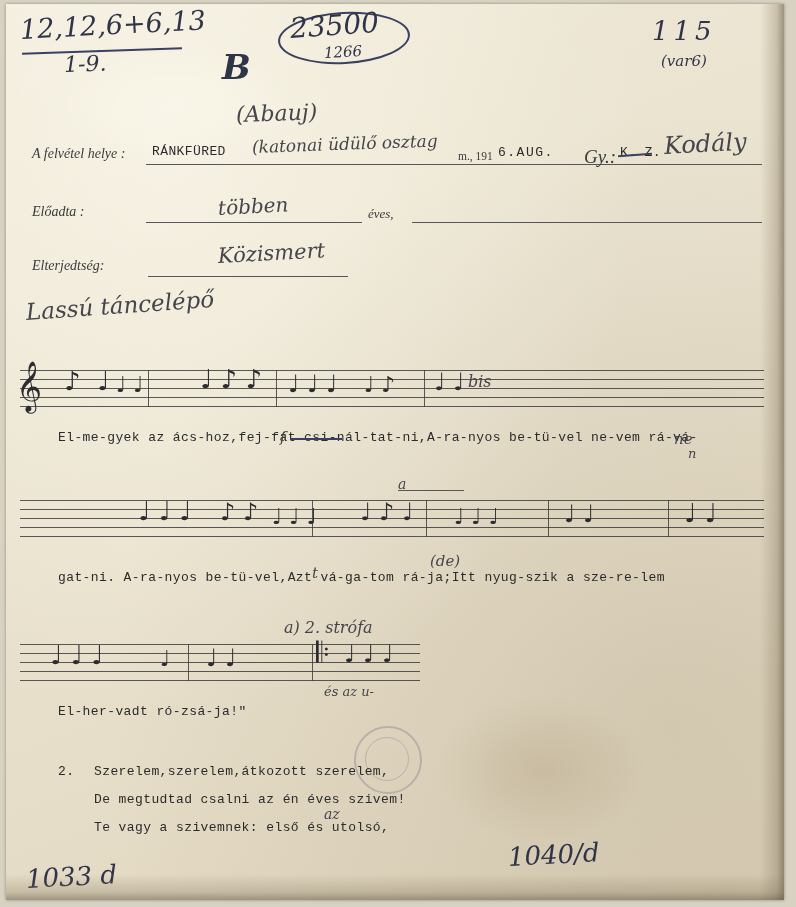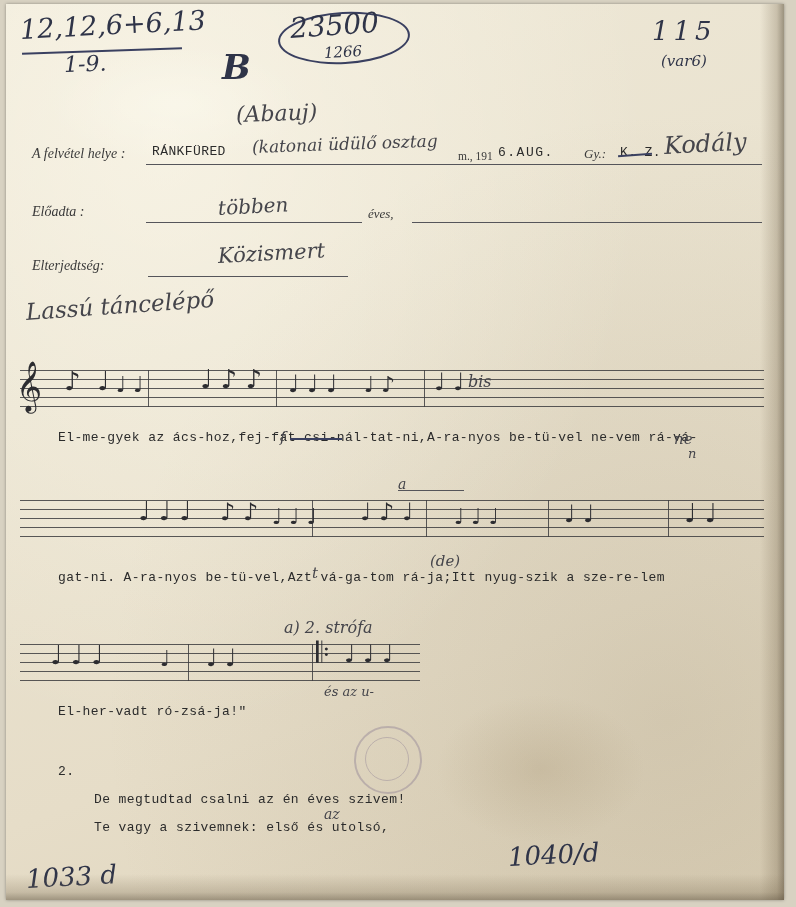--- a/index.html
+++ b/index.html
@@ -171,21 +171,21 @@
     <div class="hand hand-ink" style="left:655px; top:48px; font-size:15px;">(var6)</div>
 
     <div class="hand hand-pencil" style="left:230px; top:98px; font-size:22px; transform:rotate(-2deg);">(Abauj)</div>
 
     <div class="printed" style="left:26px; top:142px;">A felvétel helye :</div>
     <div class="rule-solid" style="left:140px; top:160px; width:616px;"></div>
     <div class="typed" style="left:146px; top:140px; font-size:13px;text-align:center;">RÁNKFÜRED</div>
     <div class="hand hand-pencil" style="left:246px; top:133px; font-size:17px; transform:rotate(-2deg);">(katonai üdülő osztag</div>
     <div class="printed-small" style="left:452px; top:146px; ">m., 191</div>
     <div class="typed" style="left:492px; top:141px; font-size:13px; letter-spacing:1.5px;">6.AUG.</div>
-    <div class="printed" style="left:578px; top:142px; font-size:13px;">Gy.:</div>
+    <div class="printed" style="left:578px; top:142px; font-size:19px;">Gy.:</div>
     <div class="typed" style="left:614px; top:141px; font-size:13px;">K. Z.</div>
     <div class="strike" style="left:612px; top:150px; width:34px; transform:rotate(-4deg);"></div>
     <div class="hand hand-pencil" style="left:658px; top:128px; font-size:24px; transform:rotate(-3deg);">Kodály</div>
 
     <div class="printed" style="left:26px; top:200px;">Előadta :</div>
     <div class="rule-solid" style="left:140px; top:218px; width:216px;"></div>
     <div class="hand hand-pencil" style="left:212px; top:192px; font-size:20px; transform:rotate(-3deg);">többen</div>
     <div class="printed" style="left:362px; top:202px; font-size:13px;">éves,</div>
     <div class="rule-solid" style="left:406px; top:218px; width:350px;"></div>
 
@@ -259,20 +259,21 @@
     </div>
     <div class="hand hand-pencil" style="left:278px; top:614px; font-size:16px;">a) 2. strófa</div>
     <div class="hand hand-pencil" style="left:318px; top:680px; font-size:13px;">és az u-</div>
     <div class="typed" style="left:52px; top:700px;">El-her-vadt ró-zsá-ja!"</div>
 
     <div class="stamp" style="left:348px; top:722px;">
       <div class="inner"></div>
     </div>
 
     <div class="typed" style="left:52px; top:760px;">2.</div>
+    <div class="typed" style="left:88px; top:760px;">Szerelem,szerelem,átkozott szerelem,</div>
     <div class="typed" style="left:88px; top:788px;">De megtudtad csalni az én éves szivem!</div>
     <div class="typed" style="left:88px; top:816px;">Te vagy a szivemnek: első és utolsó,</div>
     <div class="hand hand-pencil" style="left:318px; top:802px; font-size:14px;">az</div>
 
     <div class="hand hand-ink" style="left:502px; top:838px; font-size:26px; transform:rotate(-3deg);">1040/d</div>
     <div class="hand hand-ink" style="left:20px; top:860px; font-size:26px; transform:rotate(-3deg);">1033 d</div>
 
     <div id="edge-right"></div>
     <div id="edge-bottom"></div>
   </div>

